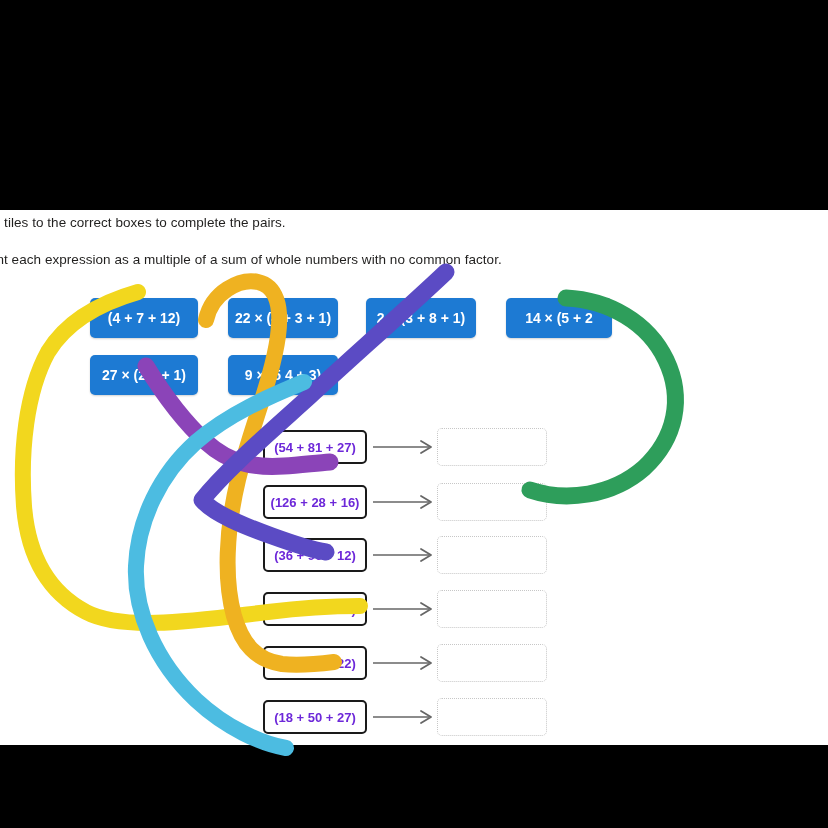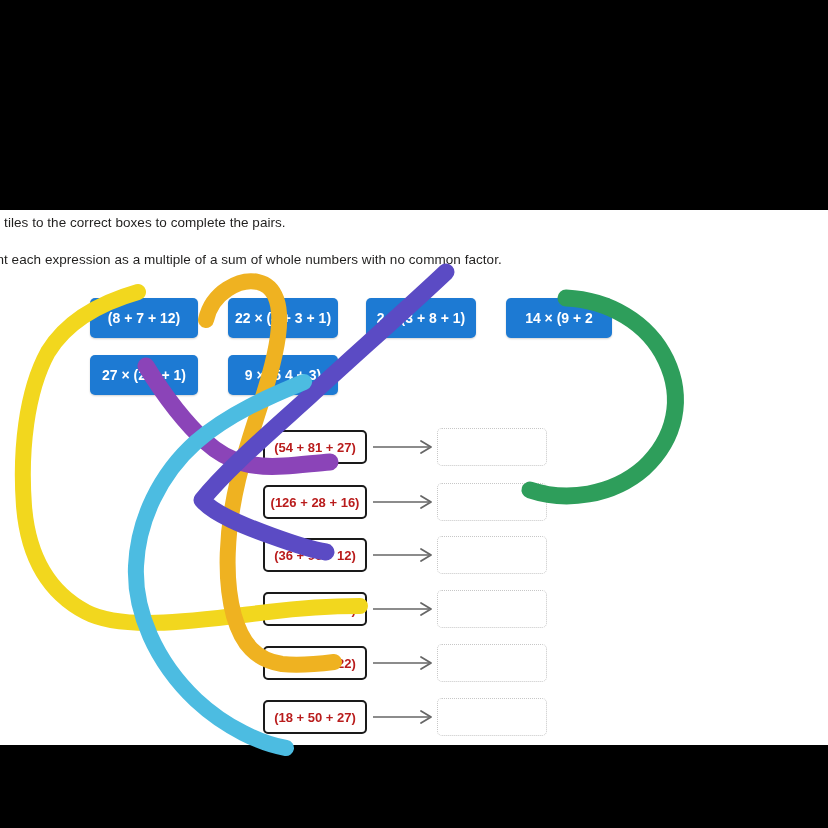--- a/index.html
+++ b/index.html
@@ -62,21 +62,21 @@
   }
 
   
   .expr {
     position: absolute;
     width: 104px;
     height: 34px;
     border: 2.2px solid #1a1a1a;
     border-radius: 5px;
     background: #ffffff;
-    color: #b91c1c;
+    color: #6d28d9;
     font-size: 13px;
     font-weight: 600;
     display: flex;
     align-items: center;
     justify-content: center;
     box-sizing: border-box;
     white-space: nowrap;
   }
 
   
@@ -112,30 +112,30 @@
 
 <div id="screen">
 
   <div id="page">
 
     <div class="instr" id="instr-1">g the tiles to the correct boxes to complete the pairs.</div>
     <div class="instr" id="instr-2">resent each expression as a multiple of a sum of whole numbers with no common factor.</div>
 
     <div id="tiles-layer">
         <div class="tile" style="left: 90px; top: 88px; width: 108px; background: rgb(29, 122, 211); color: rgb(255, 255, 255);">
-          <span>(8 + 7 + 12)</span>
+          <span>(4 + 7 + 12)</span>
         </div>
         <div class="tile" style="left: 228px; top: 88px; width: 110px; background: rgb(29, 122, 211); color: rgb(255, 255, 255);">
           <span>22 × (4 + 3 + 1)</span>
         </div>
         <div class="tile" style="left: 366px; top: 88px; width: 110px; background: rgb(29, 122, 211); color: rgb(255, 255, 255);">
           <span>2 × (3 + 8 + 1)</span>
         </div>
         <div class="tile" style="left: 506px; top: 88px; width: 106px; background: rgb(29, 122, 211); color: rgb(255, 255, 255);">
-          <span>14 × (9 + 2</span>
+          <span>14 × (5 + 2</span>
         </div>
         <div class="tile" style="left: 90px; top: 145px; width: 108px; background: rgb(29, 122, 211); color: rgb(255, 255, 255);">
           <span>27 × (2 9 + 1)</span>
         </div>
         <div class="tile" style="left: 228px; top: 145px; width: 110px; background: rgb(29, 122, 211); color: rgb(255, 255, 255);">
           <span>9 × (5 4 + 3)</span>
         </div>
       </div>
     <div id="pairs-layer">
         <div class="expr" style="left: 263px; top: 220px;">

